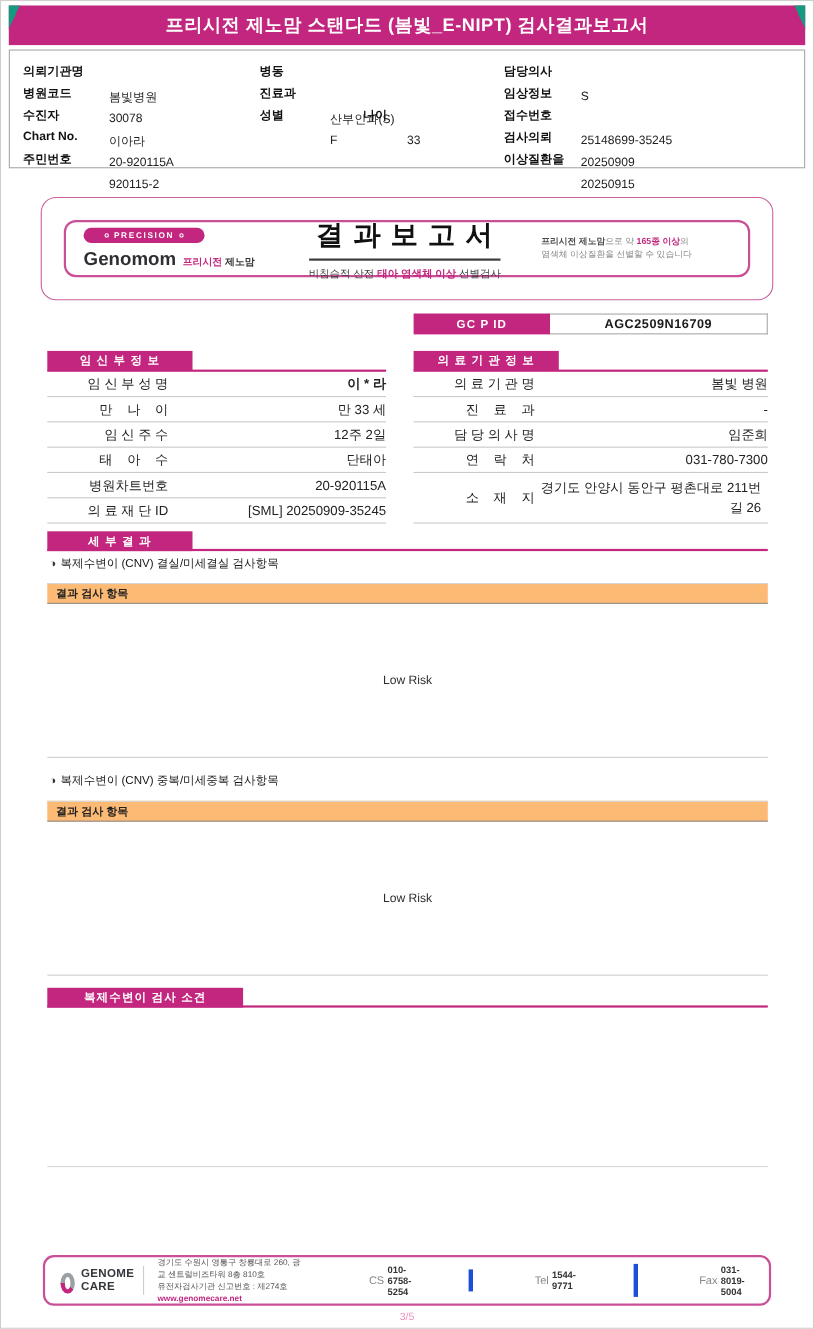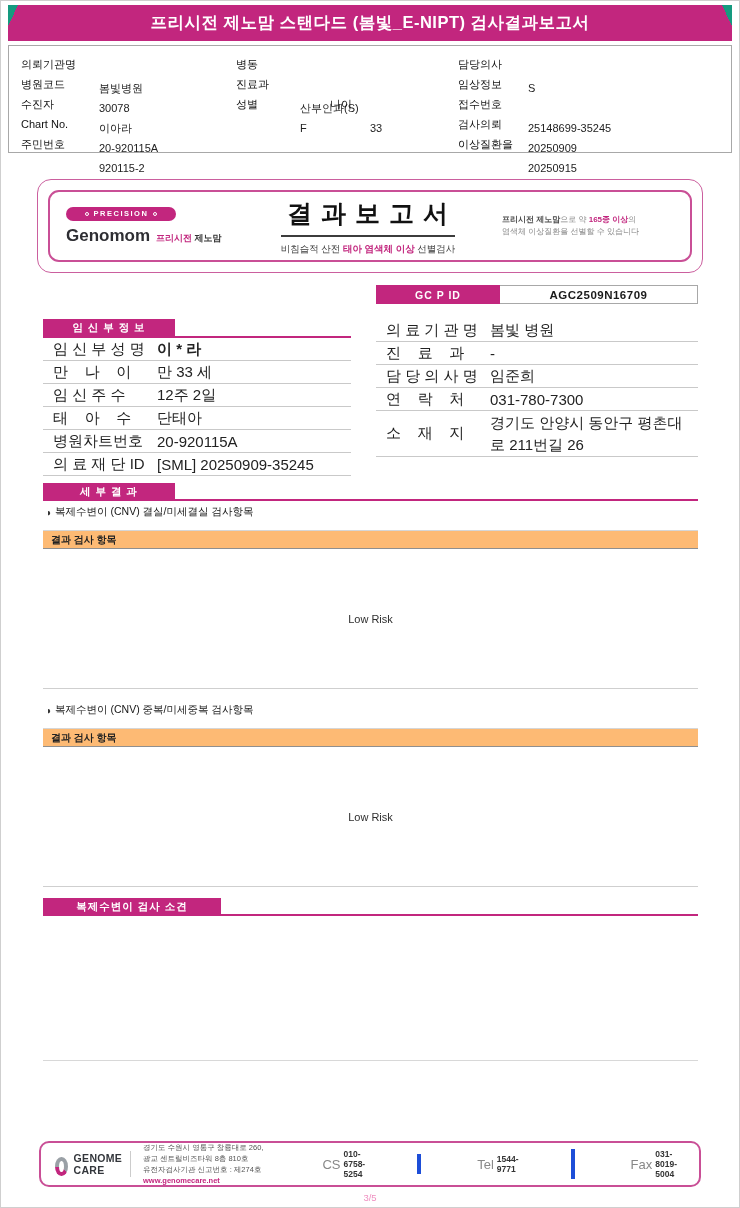--- a/index.html
+++ b/index.html
@@ -23,30 +23,30 @@
     display:flex;align-items:center;justify-content:center;}
 
   
   .patient-header{position:absolute;left:7px;right:7px;top:44px;height:108px;border:1px solid #a8a8a8;
     display:flex;padding:8px 12px 0;}
   .ph-col{display:flex;flex-direction:column;}
   .ph-col1{width:215px;}
   .ph-col2{width:222px;}
   .ph-col3{flex:1;}
   .ph-row{display:flex;align-items:center;height:20px;font-size:11px;color:#111;}
-  .ph-label{font-weight:normal;white-space:pre;}
+  .ph-label{font-weight:bold;white-space:pre;}
   .ph-col1 .ph-label{width:78px;}
   .ph-col2 .ph-label{width:64px;}
   .ph-col3 .ph-label{width:70px;}
   .ph-value{color:#222;margin-top:48px;}
   .ph-sex{width:30px;}
   .ph-age-label{width:40px !important;}
 
   
-  .report-box{position:absolute;left:36px;right:36px;top:178px;height:94px;border:1px solid #cb5f9e;border-radius:14px;padding:10px;}
+  .report-box{position:absolute;left:36px;right:36px;top:178px;height:94px;border:1px solid #cb5f9e;border-radius:14px;padding:20px;}
   .report-box-inner{width:100%;height:100%;border:2px solid #c94f96;border-radius:11px;display:flex;align-items:center;padding:0 16px;}
   .logo-block{width:168px;}
   .precision-pill{width:110px;height:14px;border-radius:8px;background:var(--magenta);color:#fff;
     display:flex;align-items:center;justify-content:center;gap:5px;font-size:7.5px;font-weight:bold;letter-spacing:1.5px;}
   .pill-dot{width:4px;height:4px;border:1px solid #fff;border-radius:50%;display:inline-block;}
   .brand-line{margin-top:5px;display:flex;align-items:baseline;gap:6px;}
   .brand-en{font-size:17px;font-weight:bold;color:#2e2e33;}
   .brand-ko{font-size:9px;font-weight:bold;color:#333;white-space:nowrap;}
   .brand-ko .accent{color:var(--magenta);}
   .title-block{flex:1;text-align:center;}
@@ -67,21 +67,21 @@
 
   
   .info-tables{position:absolute;left:42px;width:655px;top:318px;display:flex;}
   .tbl{display:flex;flex-direction:column;}
   .tbl-mother{width:308px;margin-right:25px;}
   .tbl-clinic{width:322px;}
   .tbl-head{height:19px;border-bottom:2px solid var(--magenta);}
   .head-box{height:18px;width:132px;background:var(--magenta);color:#fff;font-size:10.5px;font-weight:bold;
     letter-spacing:1px;display:flex;align-items:center;justify-content:center;white-space:pre;}
   .head-box.wide{width:178px;}
-  .tbl-row{display:flex;align-items:center;height:23px;border-bottom:1px solid var(--line-gray);font-size:15px;color:#222;}
+  .tbl-row{display:flex;align-items:center;height:23px;border-bottom:1px solid var(--line-gray);font-size:12px;color:#222;text-align:right;}
   .tbl-row.tall{height:46px;}
   .tbl-label{width:110px;padding-left:10px;white-space:pre;color:#222;}
   .tbl-value{flex:1;padding-left:4px;}
   .tbl-value.bold{font-weight:bold;}
   .tbl-row.tall .tbl-value{line-height:1.45;padding-right:6px;}
 
   
   .section-bar{position:absolute;left:42px;width:655px;height:18px;border-bottom:2px solid var(--magenta);}
   #detail-bar{top:482px;}
   #opinion-bar{top:897px;}
@@ -111,21 +111,21 @@
   .gc-ring{width:19px;height:19px;border-radius:50%;position:relative;
     background:conic-gradient(from 140deg,var(--magenta) 0 130deg,#9aa0a6 130deg 360deg);}
   .gc-ring::after{content:"";position:absolute;inset:4px;background:#fff;border-radius:50%;}
   .gc-text{font-size:10.5px;font-weight:bold;color:#33363b;letter-spacing:.3px;}
   .f-div{width:1px;height:26px;background:#ccc;margin-right:12px;}
   .f-address{font-size:7.5px;color:#555;line-height:1.5;}
   .f-web{color:var(--magenta);font-weight:bold;}
   .f-contacts{margin-left:auto;display:flex;align-items:center;font-size:8.5px;color:#333;}
   .f-contact{display:flex;align-items:center;gap:3px;padding:0 8px;}
   .f-contact + .f-contact{border-left:4px solid #1d4ed8;margin-left:44px;}
-  .f-contact .lab{color:#888;font-size:13px;padding-left:48px;}
+  .f-contact .lab{color:#888;font-size:10px;padding-left:48px;}
   .f-contact .num{font-weight:bold;}
 
   .page-num{position:absolute;left:0;right:0;top:1191px;text-align:center;font-size:9.5px;color:#ef8fc0;}
 </style>
 </head>
 <body>
 
 <div class="page">
 
   <header class="banner">
@@ -250,20 +250,23 @@
       <div class="tbl-row">
           <span class="tbl-label">병원차트번호</span>
           <span class="tbl-value">20-920115A</span>
         </div>
       <div class="tbl-row">
           <span class="tbl-label">의 료 재 단 ID</span>
           <span class="tbl-value">[SML] 20250909-35245</span>
         </div>
     </div>
     <div class="tbl tbl-clinic">
+      <div class="tbl-head">
+          <div class="head-box">의 료 기 관 정 보</div>
+        </div>
       <div class="tbl-row">
           <span class="tbl-label">의 료 기 관 명</span>
           <span class="tbl-value">봄빛 병원</span>
         </div>
       <div class="tbl-row">
           <span class="tbl-label">진    료    과</span>
           <span class="tbl-value">-</span>
         </div>
       <div class="tbl-row">
           <span class="tbl-label">담 당 의 사 명</span>

